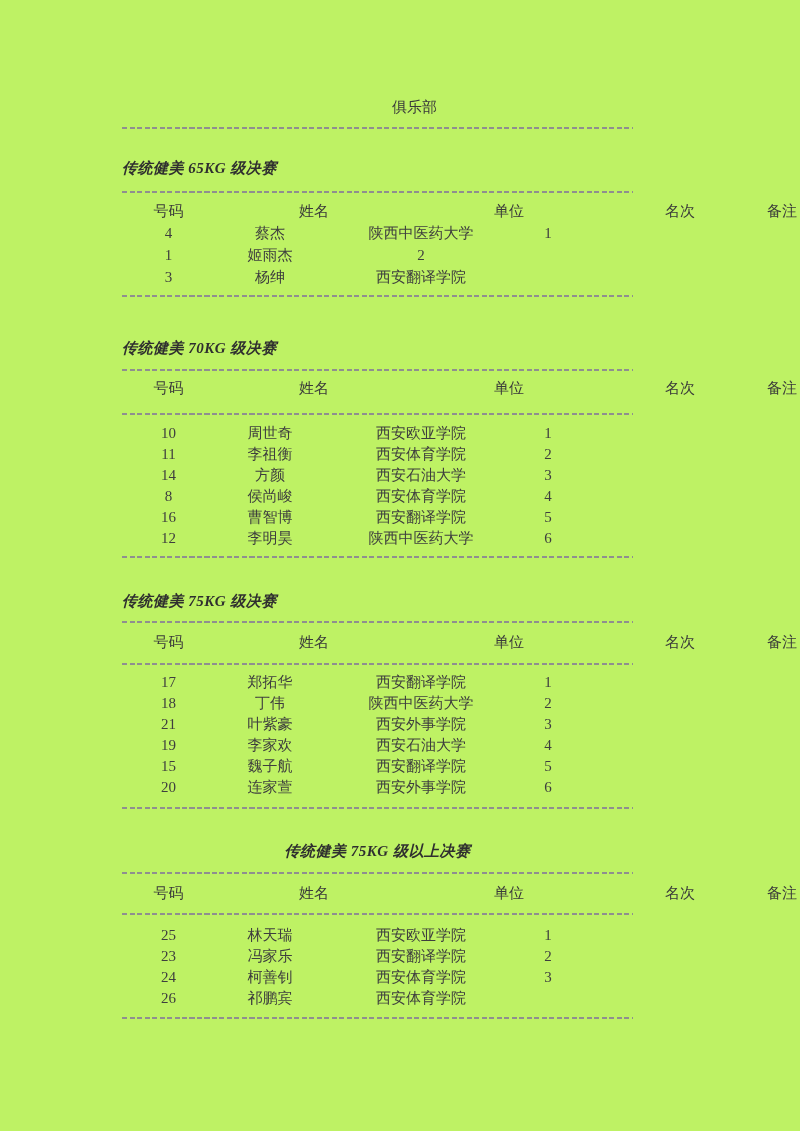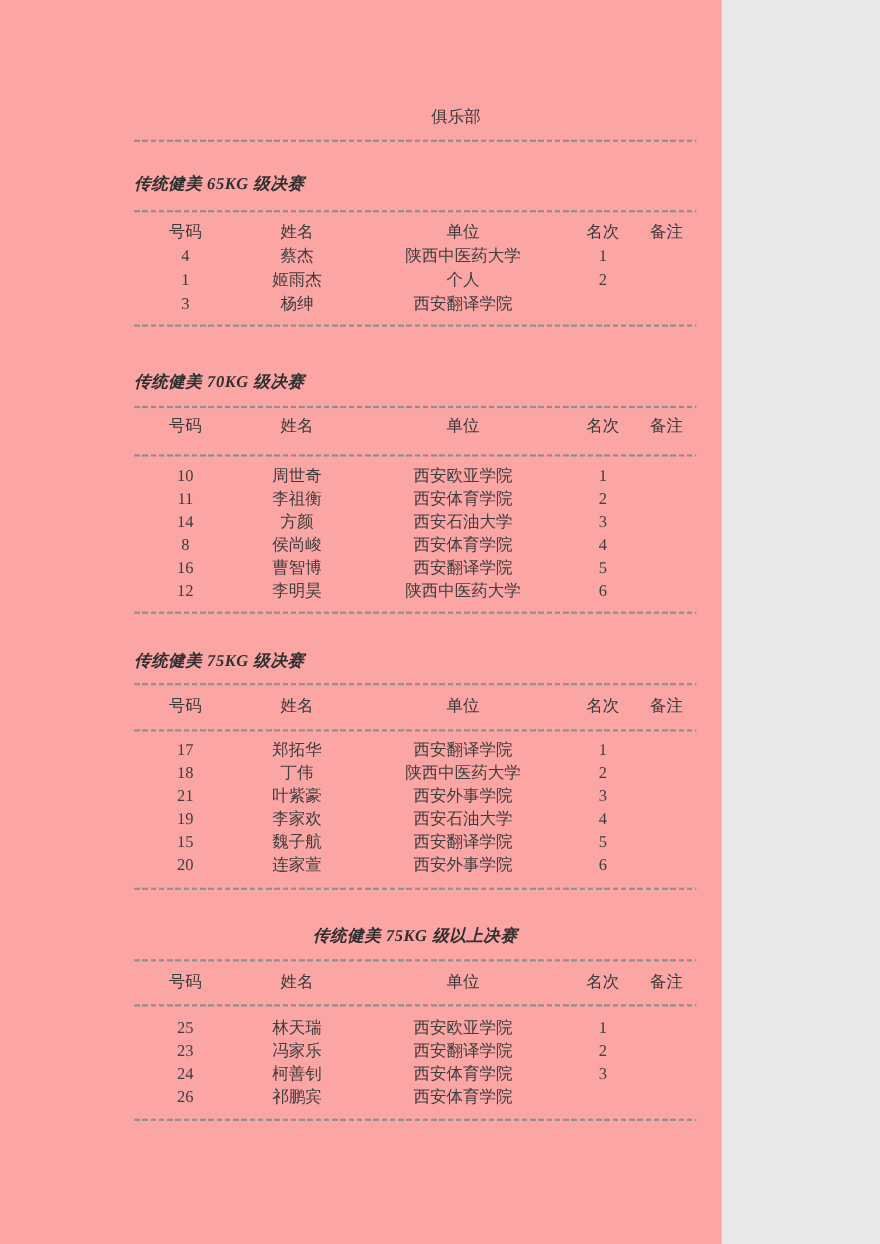--- a/index.html
+++ b/index.html
@@ -1,20 +1,20 @@
 <!DOCTYPE html>
 <html><head>
 <meta charset="utf-8">
 <style>
   html,body { margin:0; padding:0; }
   body { background:#e9e9e9; }
   .page {
     position:relative;
-    width:656px; height:1131px;
-    background:#fca5a5;
+    width:800px; height:1131px;
+    background:#bef264;
     overflow:hidden;
     font-family:"Liberation Serif","DejaVu Serif",serif;
     color:#3e3e3e;
     font-size:15px;
   }
   .content { margin-left:122px; width:511px; }
   .doc-title {
     width:585px;
     margin-top:96px;
     line-height:22px;
@@ -32,21 +32,21 @@
     color:#2f2f2f;
     line-height:22px;
     letter-spacing:0.5px;
     font-style:italic;
   }
   .t-header, .t-row {
     display:grid;
     grid-template-columns:93px 110px 192px 62px 54px;
     align-items:center;
   }
-  .t-header { height:22px; line-height:22px; }
+  .t-header { height:22px; line-height:22px;gap:44px; }
   .cell { text-align:center; white-space:nowrap; overflow:visible; }
   .cell.c4 { text-align:center; }
   .t-header .cell { color:#3a3a3a; }
 
   
   .s1 .section-heading { margin-top:28px; }
   .s1 .rule-under-heading { margin-top:12px; }
   .s1 .t-header { margin-top:7px; }
   .s1 .t-row { height:22px; line-height:22px; }
   .s1 .rule-end { margin-top:7px; }
@@ -101,21 +101,20 @@
           <div class="t-row">
             <span class="cell c0">4</span>
             <span class="cell c1">蔡杰</span>
             <span class="cell c2">陕西中医药大学</span>
             <span class="cell c3">1</span>
             <span class="cell c4"></span>
           </div>
           <div class="t-row">
             <span class="cell c0">1</span>
             <span class="cell c1">姬雨杰</span>
-            <span class="cell c2">个人</span>
             <span class="cell c3">2</span>
             <span class="cell c4"></span>
           </div>
           <div class="t-row">
             <span class="cell c0">3</span>
             <span class="cell c1">杨绅</span>
             <span class="cell c2">西安翻译学院</span>
             <span class="cell c3"></span>
             <span class="cell c4"></span>
           </div>

